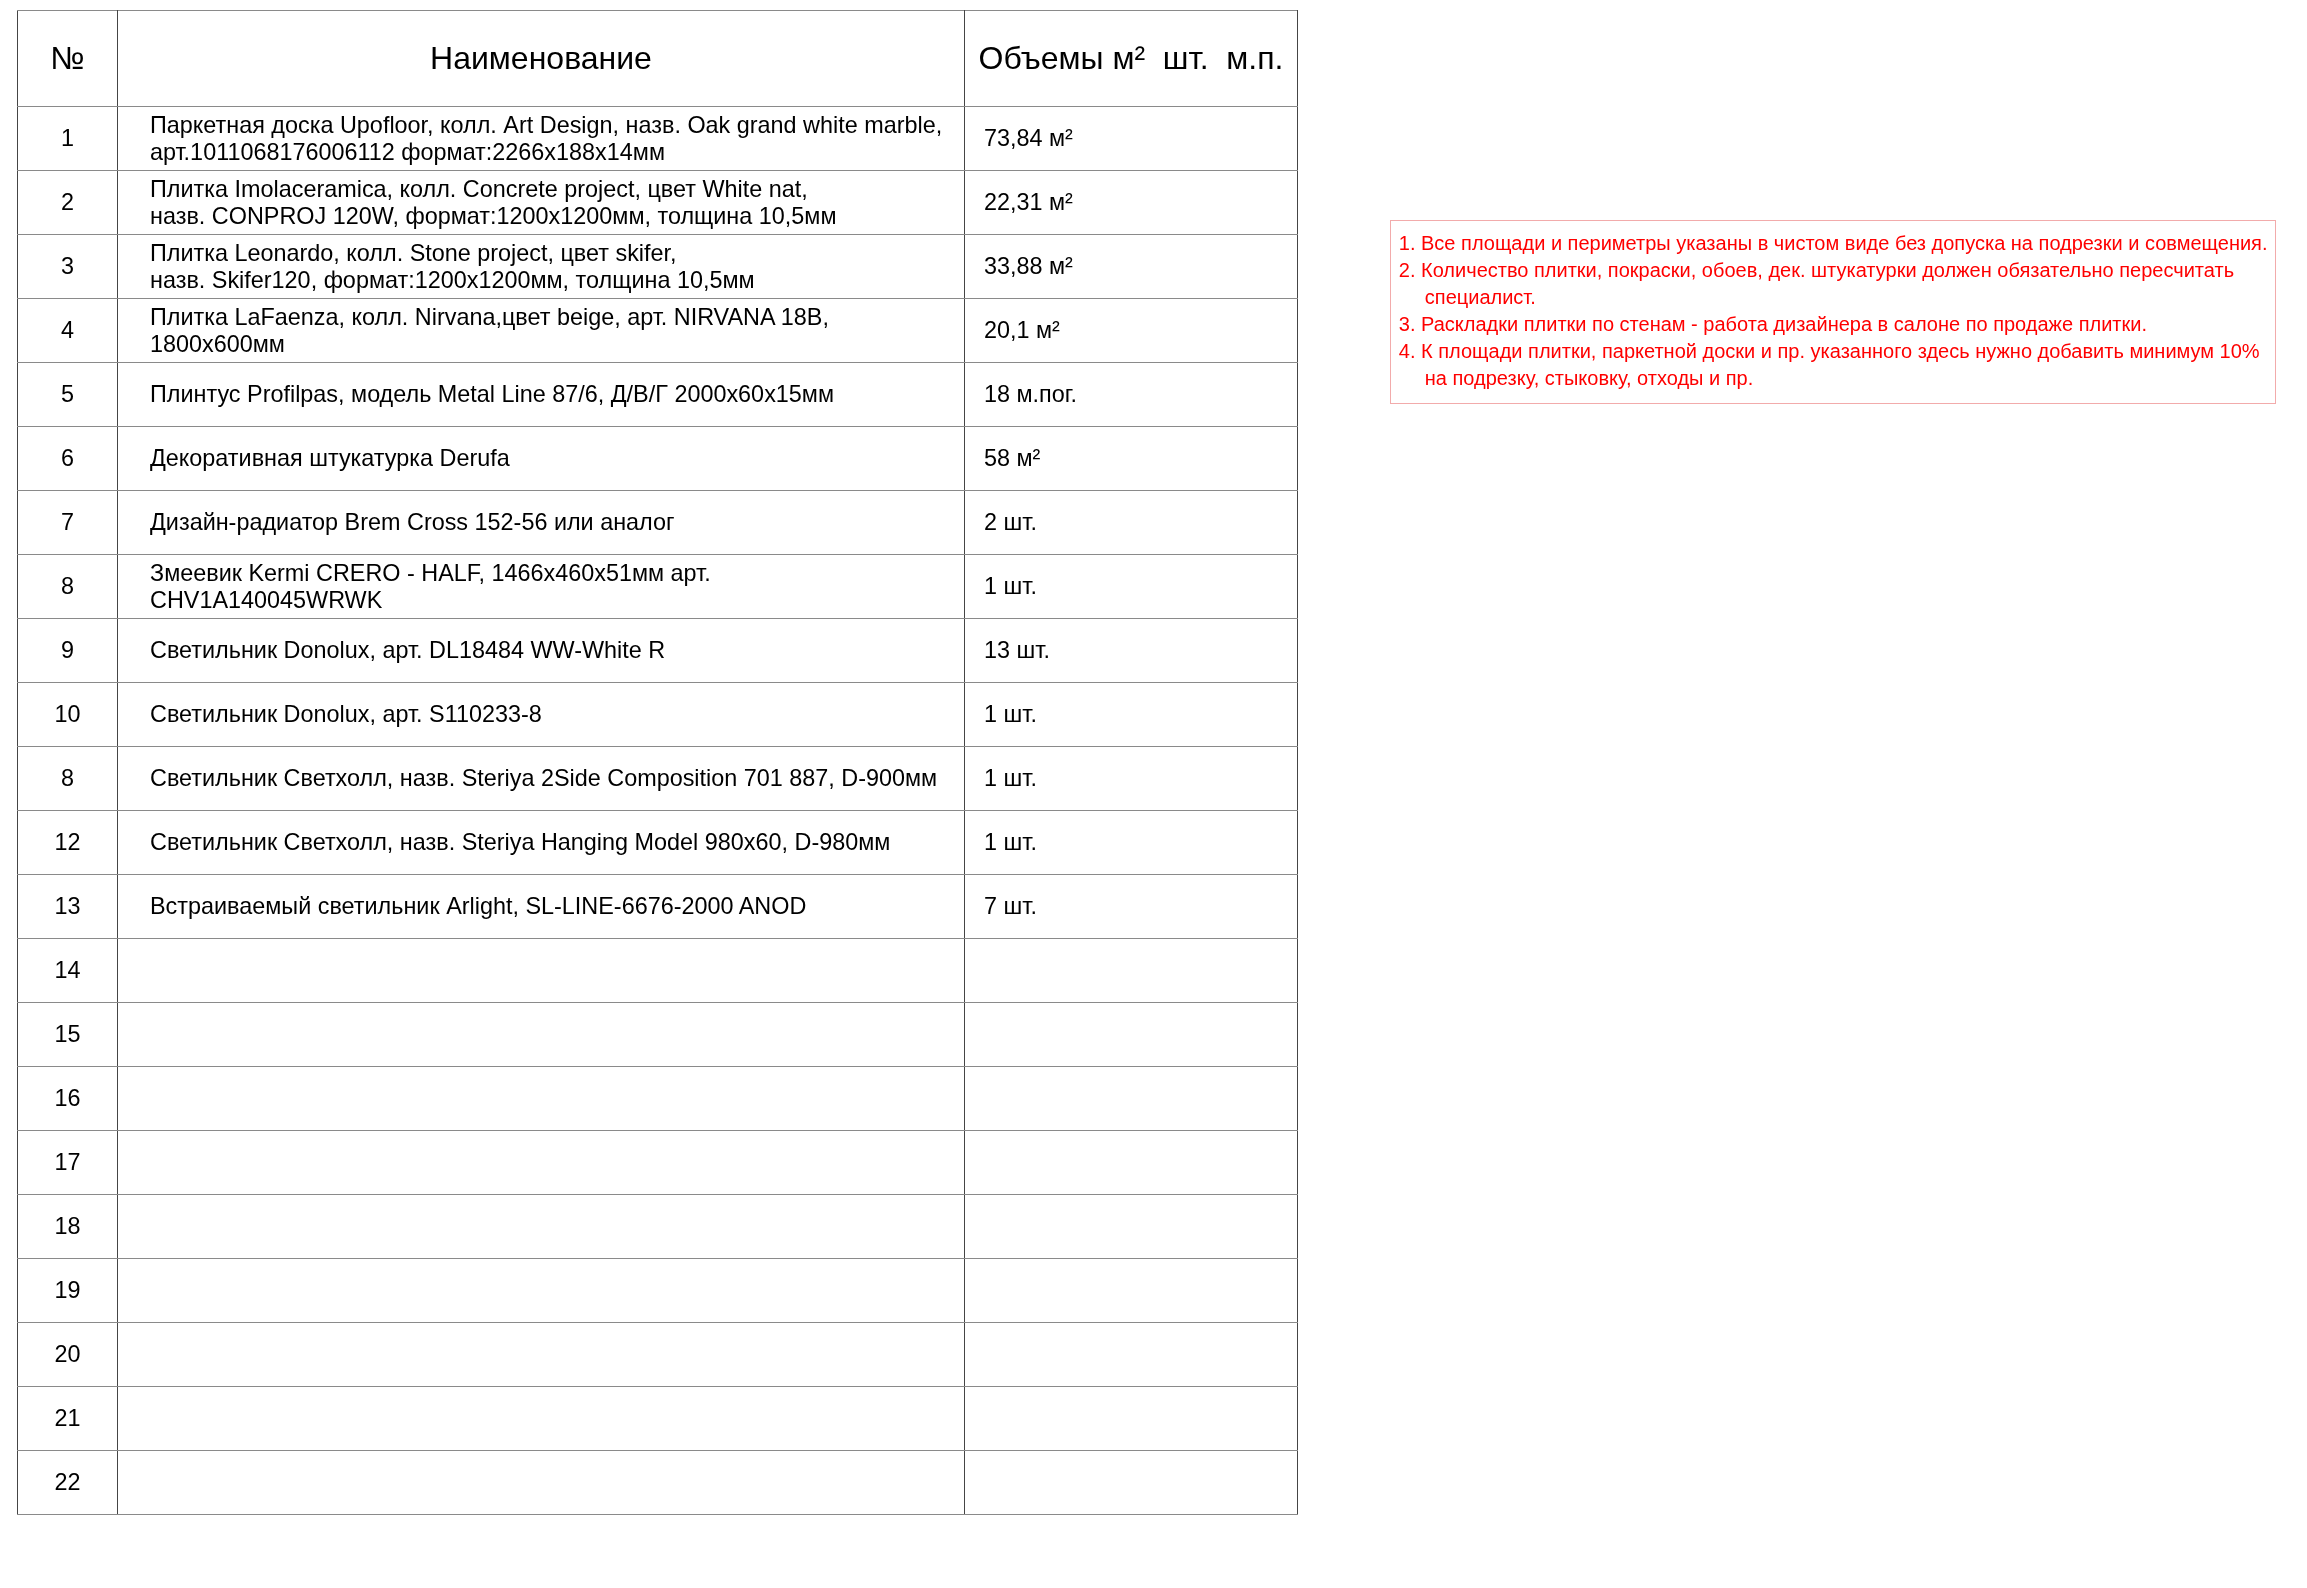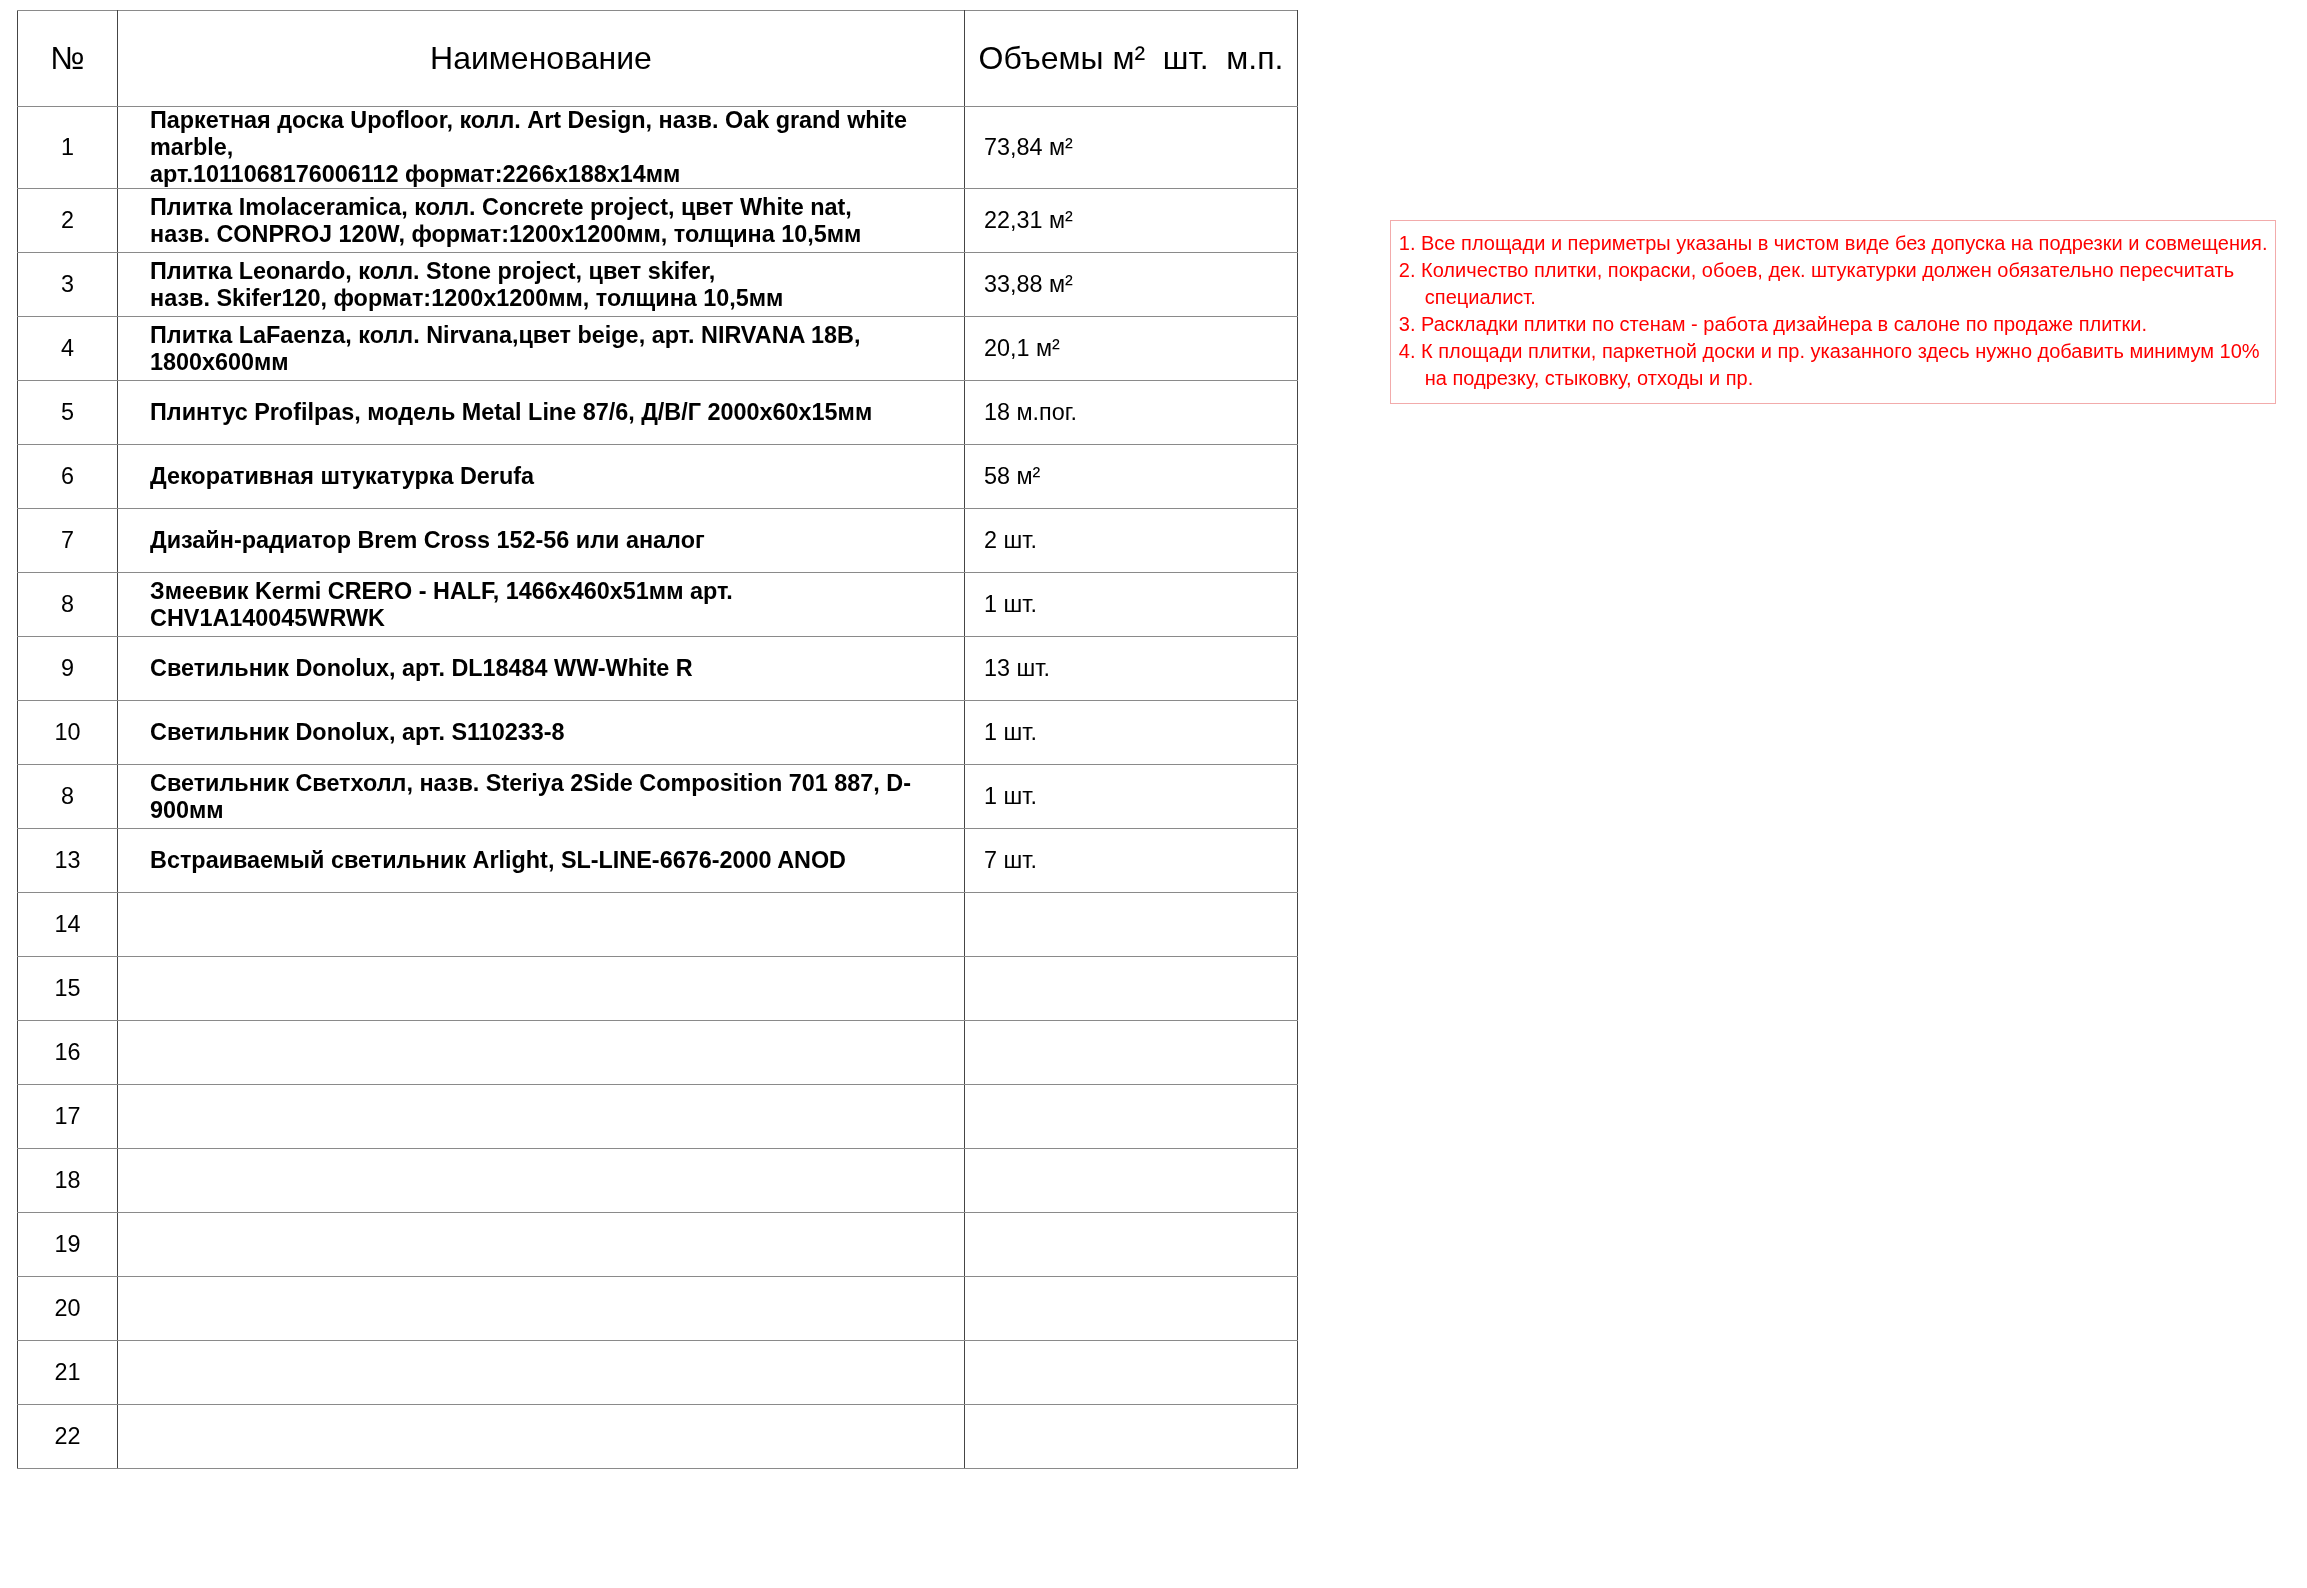--- a/index.html
+++ b/index.html
@@ -44,21 +44,20 @@
   td.num{
     font-size:23.4px;
     text-align:center;
   }
   td.name{
     font-size:23.4px;
     line-height:27px;
     text-align:left;
     padding:0 15.6px 0 32px;
     white-space:pre-line;
-    font-weight:bold;
   }
   td.qty{
     font-size:23.4px;
     padding-left:19px;
   }
   .notes{
     position:absolute;
     left:1390px;
     top:220px;
     width:886px;
@@ -148,20 +147,25 @@
         <td class="num">10</td>
         <td class="name">Светильник Donolux, арт. S110233-8</td>
         <td class="qty">1 шт.</td>
       </tr>
       <tr>
         <td class="num">8</td>
         <td class="name">Светильник Светхолл, назв. Steriya 2Side Composition 701 887, D-900мм</td>
         <td class="qty">1 шт.</td>
       </tr>
       <tr>
+        <td class="num">12</td>
+        <td class="name">Светильник Светхолл, назв. Steriya Hanging Model 980х60, D-980мм</td>
+        <td class="qty">1 шт.</td>
+      </tr>
+      <tr>
         <td class="num">13</td>
         <td class="name">Встраиваемый светильник Arlight, SL-LINE-6676-2000 ANOD</td>
         <td class="qty">7 шт.</td>
       </tr>
       <tr>
         <td class="num">14</td>
         <td class="name"></td>
         <td class="qty"></td>
       </tr>
       <tr>

